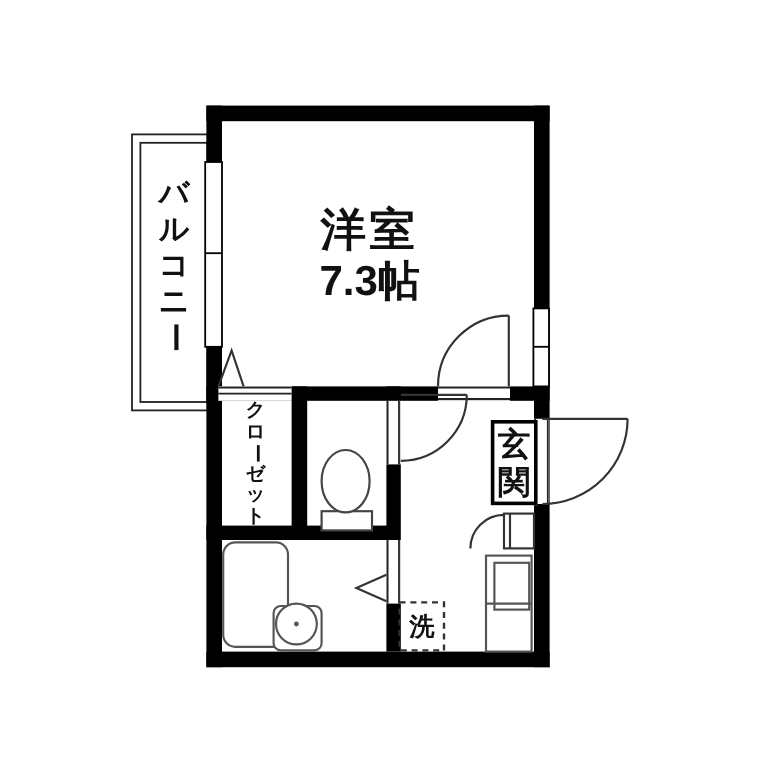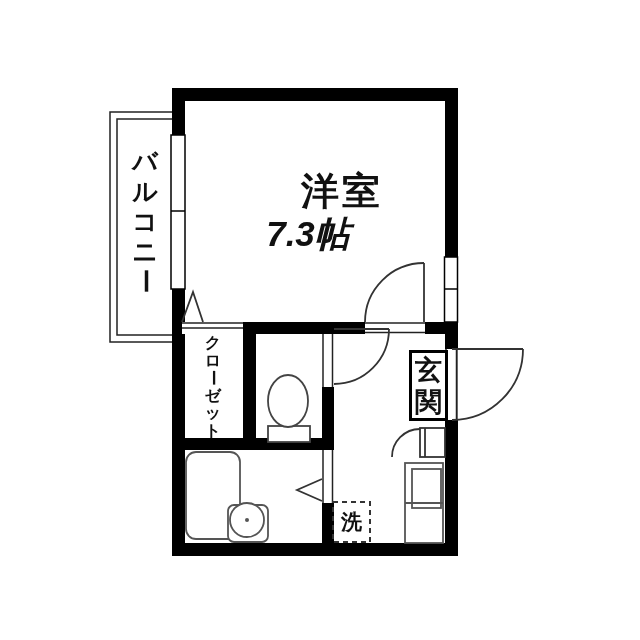--- a/index.html
+++ b/index.html
@@ -127,22 +127,22 @@
       </g>
       <g>
         <rect x="405" y="463" width="38" height="80" fill="#fff"></rect>
         <line x1="405" y1="503" x2="443" y2="503"></line>
         <rect x="412" y="469" width="29" height="39"></rect>
       </g>
       <rect x="333" y="502" width="37" height="40" stroke="#333" stroke-width="2" stroke-dasharray="5 4"></rect>
     </g>
   </svg>
 
-  <div class="label htext" style="left:233px;top:166px;width:150px;font-size:38px;letter-spacing:3px;text-align:right;">洋室</div>
-  <div class="label htext" style="left:233px;top:211px;width:150px;font-size:35px;font-style:italic;">7.3帖</div>
+  <div class="label htext" style="left:233px;top:166px;width:150px;font-size:38px;letter-spacing:3px;">洋室</div>
+  <div class="label htext" style="left:233px;top:211px;width:150px;font-size:35px;">7.3帖</div>
 
   <div class="label vtext" style="left:129px;top:146px;width:32px;font-size:25px;line-height:30px;">
     <span>バ</span>
     <span>ル</span>
     <span>コ</span>
     <span>ニ</span>
     <span class="rot">ー</span>
   </div>
 
   <div class="label vtext" style="left:199px;top:334px;width:28px;font-size:16px;line-height:17.5px;">

